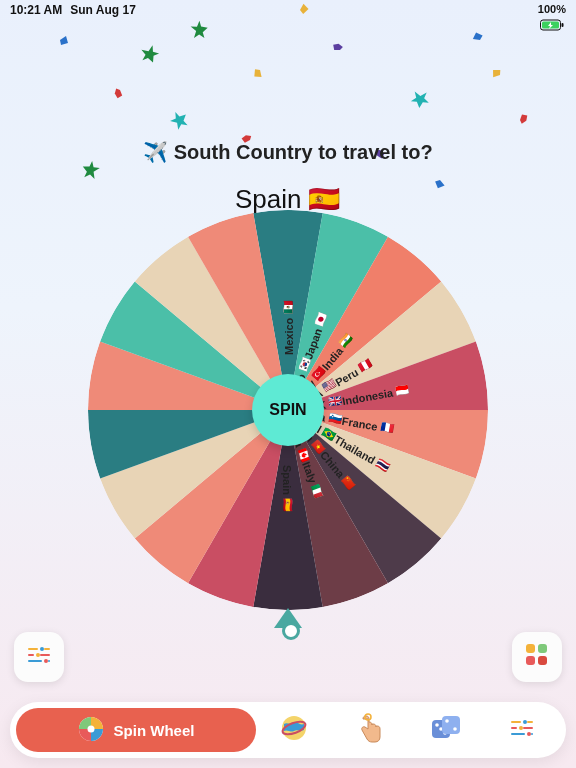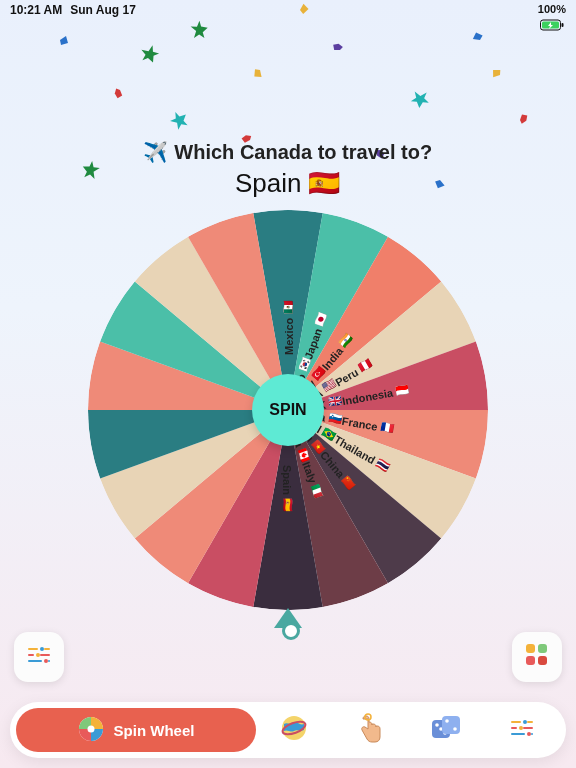--- a/index.html
+++ b/index.html
@@ -11,21 +11,21 @@
   .status-bar {
     position: absolute; top: 0; left: 0; right: 0; height: 20px;
     display: flex; justify-content: space-between; align-items: center;
     padding: 0 10px; font-size: 12px; font-weight: 600; color: #111;
   }
   .status-left { display: flex; gap: 8px; }
   .status-right { display: flex; gap: 4px; align-items: center; font-size: 11px; flex-direction: column; }
   .confetti { position:absolute; pointer-events:none; }
   .title-area { position:absolute; top:140px; left:0; right:0; text-align:center; }
   .title-line { font-size: 20px; font-weight: 600; color:#222; }
-  .result-line { font-size: 26px; font-weight: 500; color:#111; margin-top:4px; }
+  .result-line { font-size: 26px; font-weight: 500; color:#111; margin-top:20px; }
   .wheel-wrap {
     position:absolute; top:210px; left:50%; transform:translateX(-50%);
     width: 400px; height: 400px;
   }
   .wheel { width:400px; height:400px; border-radius:50%; overflow:hidden; position:relative; }
   .hub {
     position:absolute; top:50%; left:50%; width:72px; height:72px; margin:-36px 0 0 -36px;
     background:#5eead4; border-radius:50%; display:flex; align-items:center; justify-content:center;
     font-weight:800; font-size:16px; color:#111; box-shadow:0 4px 10px rgba(0,0,0,.15); cursor:pointer;
   }
@@ -106,21 +106,21 @@
       <path d="M440 180 l6 -4 l2 7 l-7 2 z" fill="#2a71c9" transform="rotate(84 440 180)"></path>
       <path d="M250 140 l5 3 l-2 5 l-5 -2 l-2 -5 z" fill="#d33a3a" transform="rotate(121 250 140)"></path>
       <path d="M150 47 L153 53 L159 53 L154 57 L156 63 L150 59 L144 63 L146 57 L141 53 L147 53 Z" fill="#1f8a3f" transform="rotate(158 150 55)"></path>
       <path d="M500 75 l6 -4 l2 7 l-7 2 z" fill="#e8b23a" transform="rotate(195 500 75)"></path>
     </g>
 </svg>
 
 <div class="title-area">
   <div class="title-line">
     <span>✈️</span>
-    <span>Which Canada to travel to?</span>
+    <span>South Country to travel to?</span>
   </div>
   <div class="result-line">
     <span>Spain</span>
     <span>🇪🇸</span>
   </div>
 </div>
 
 <div class="wheel-wrap">
   <div class="wheel">
     <svg id="wheel-svg" width="400" height="400" viewBox="0 0 400 400">

